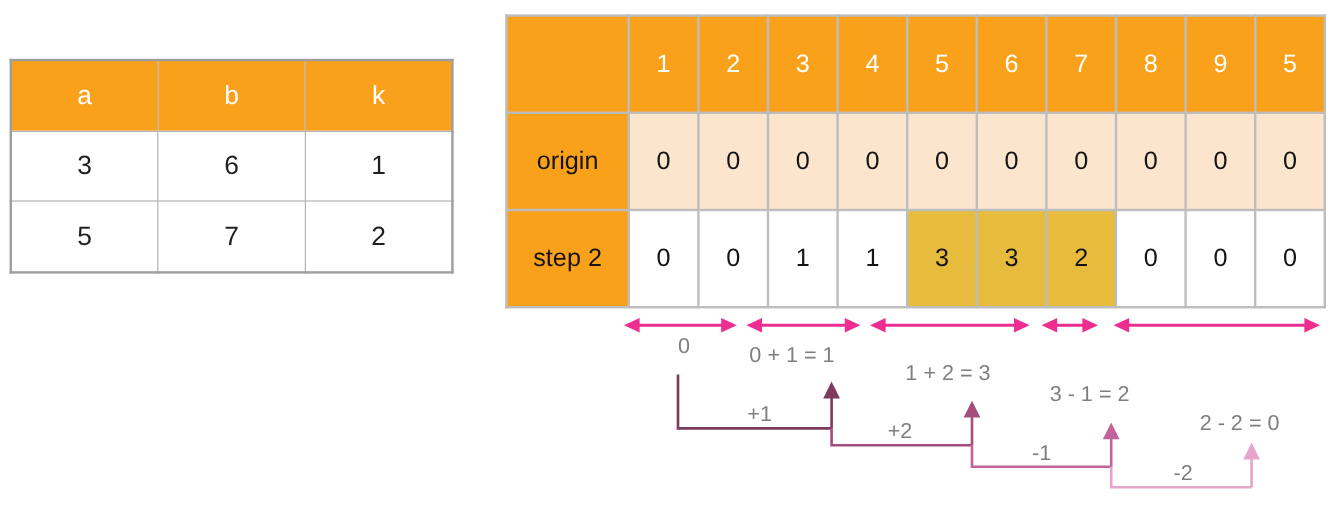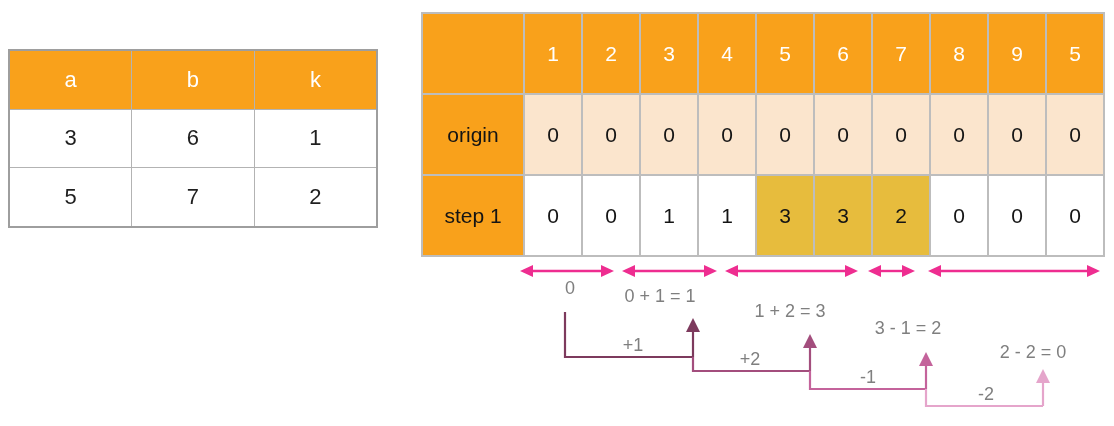--- a/index.html
+++ b/index.html
@@ -143,21 +143,21 @@
       <td class="val">0</td>
       <td class="val">0</td>
       <td class="val">0</td>
       <td class="val">0</td>
       <td class="val">0</td>
       <td class="val">0</td>
       <td class="val">0</td>
       <td class="val">0</td>
     </tr>
     <tr>
-      <td class="rowlabel">step 1</td>
+      <td class="rowlabel">step 2</td>
       <td class="val">0</td>
       <td class="val">0</td>
       <td class="val">1</td>
       <td class="val">1</td>
       <td class="val hl-g">3</td>
       <td class="val hl-g">3</td>
       <td class="val hl-g">2</td>
       <td class="val">0</td>
       <td class="val">0</td>
       <td class="val">0</td>

